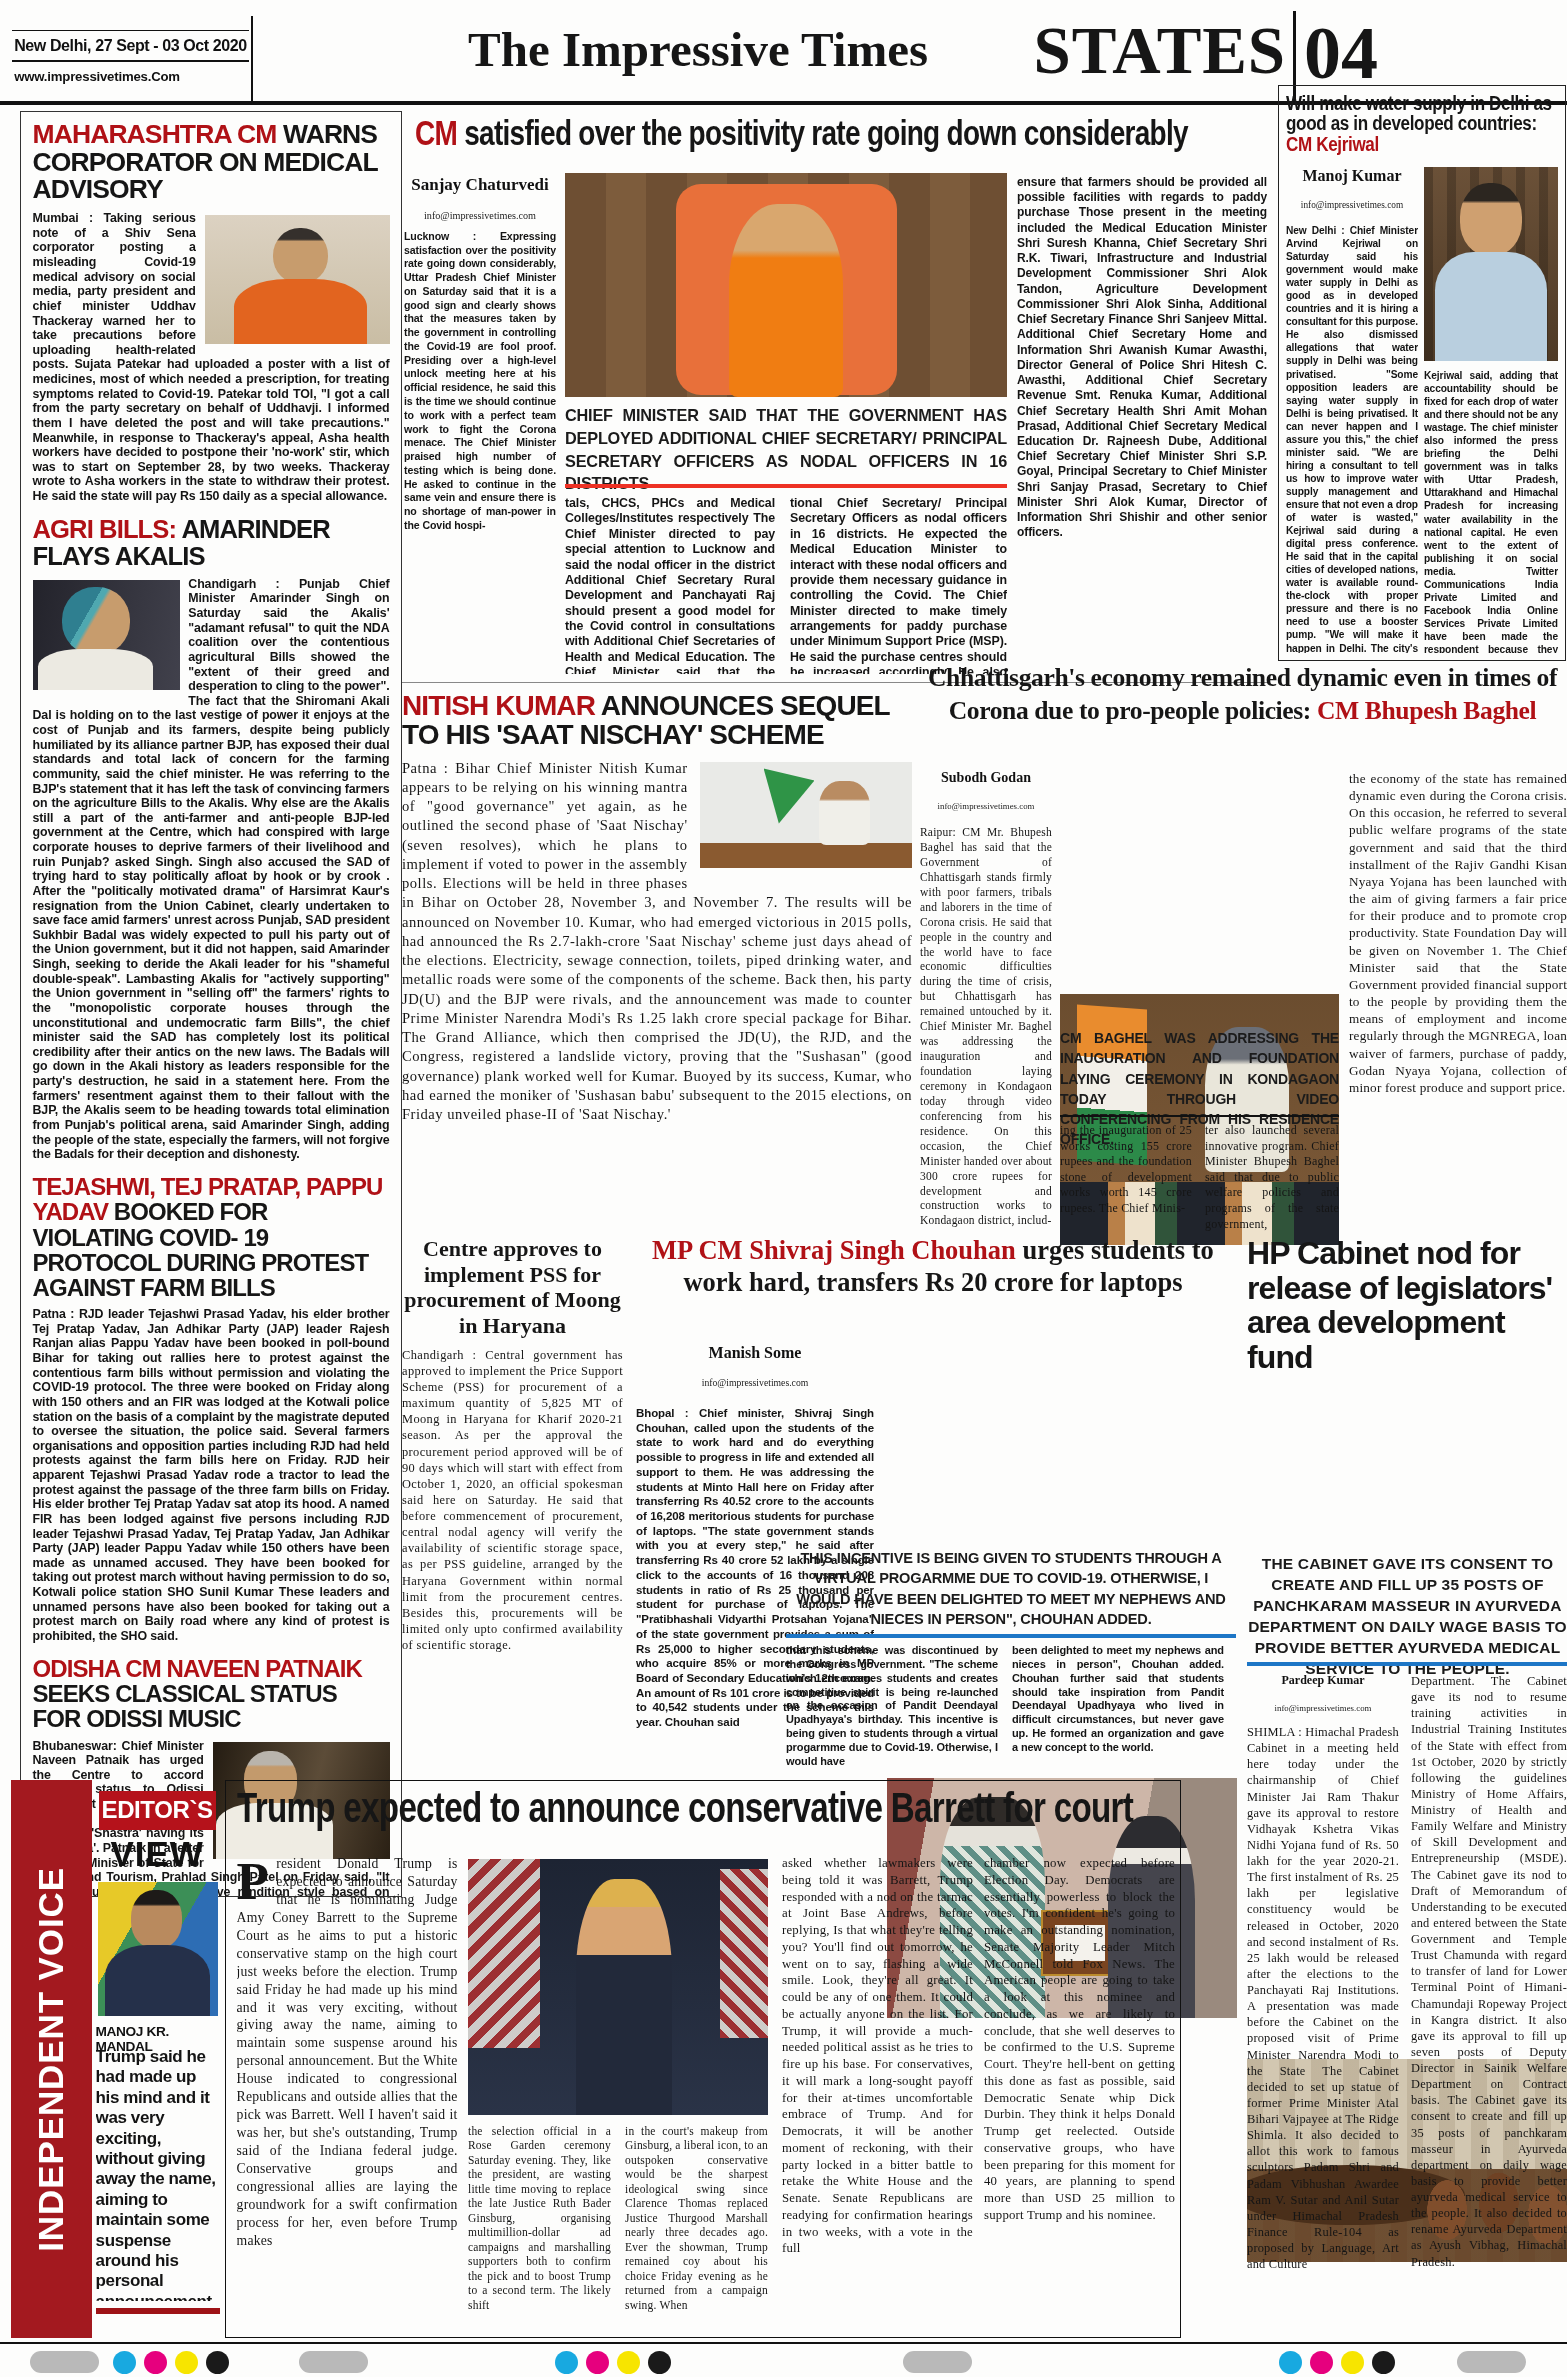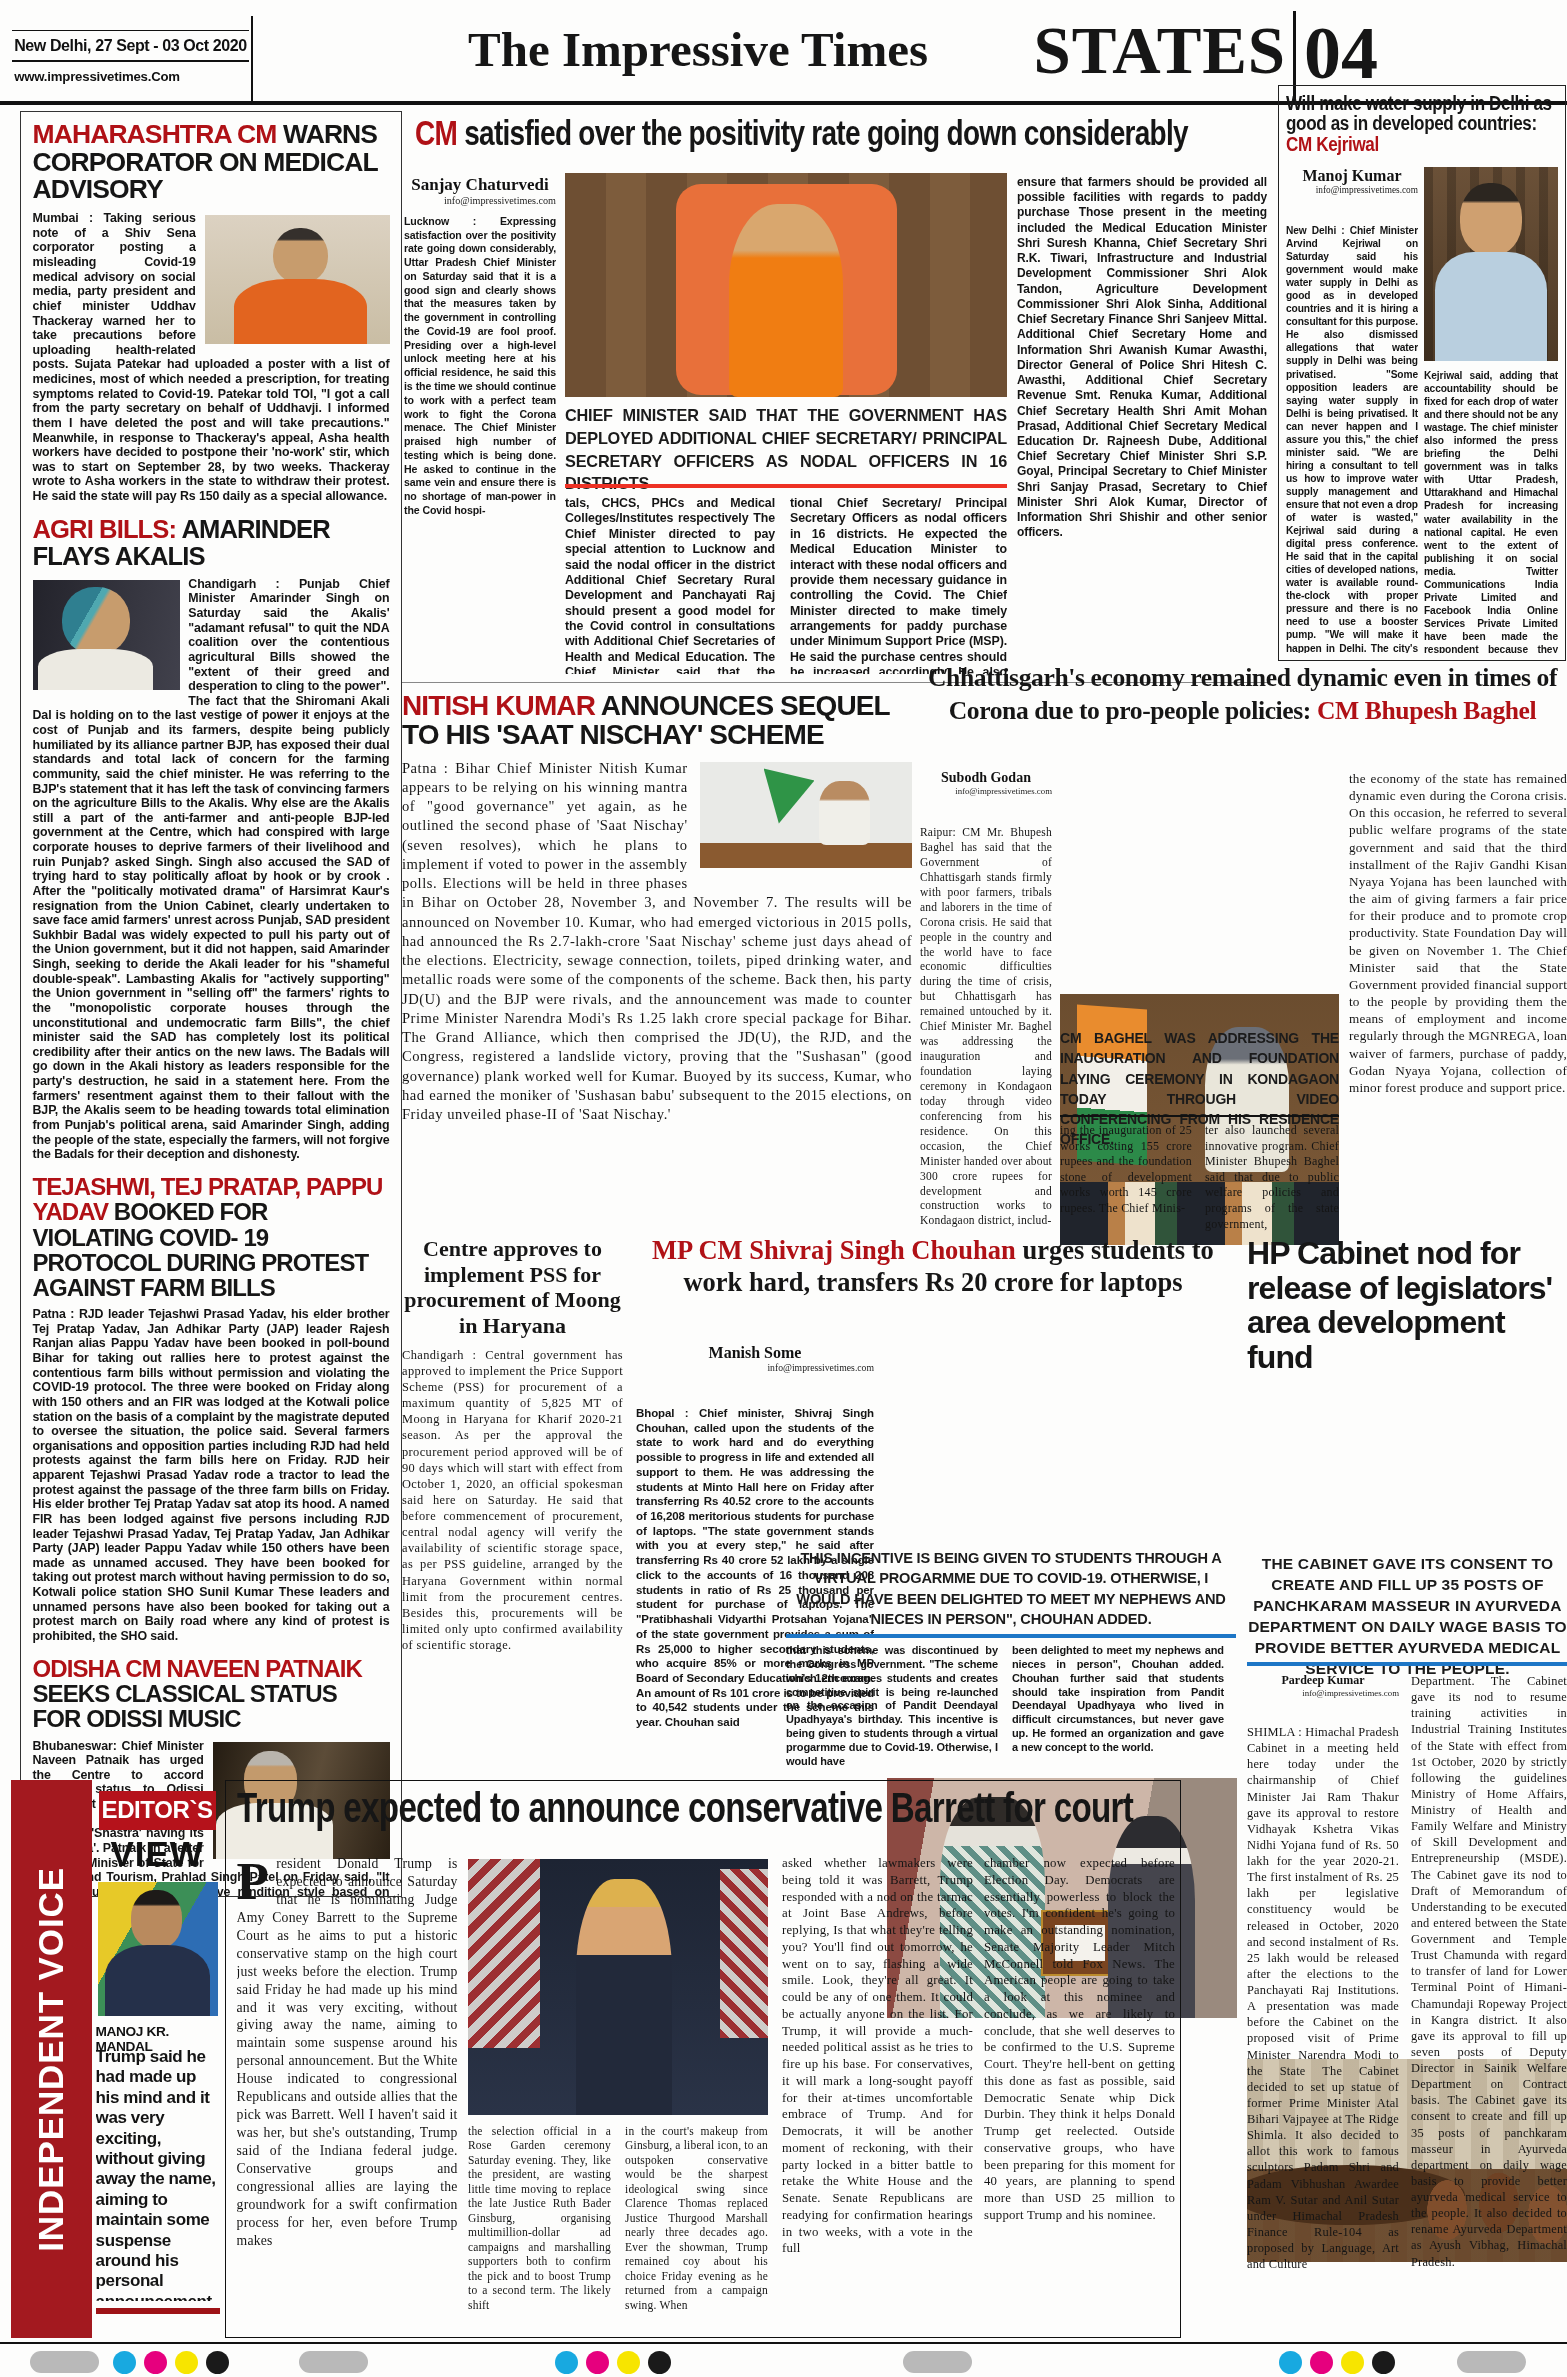--- a/index.html
+++ b/index.html
@@ -7,21 +7,21 @@
   .abs{position:absolute;}
   .jt{text-align:justify;}
   .ov{overflow:hidden;}
   .red{color:#b01116;}
   .hl{font-weight:bold;letter-spacing:-0.9px;line-height:1.05;color:#161616;}
   .hlserif{font-family:"Liberation Serif",serif;font-weight:bold;color:#161616;}
   .bodysans{font-weight:bold;line-height:1.22;letter-spacing:-0.1px;color:#141414;}
   .bodyserif{font-family:"Liberation Serif",serif;line-height:1.32;color:#151515;letter-spacing:0.2px;}
   .cap{font-weight:bold;letter-spacing:-0.2px;line-height:1.4;color:#1b1b1b;}
   .byl-name{font-family:"Liberation Serif",serif;font-weight:bold;text-align:center;color:#111;}
-  .byl-mail{font-family:"Liberation Serif",serif;text-align:right;color:#222;}
+  .byl-mail{font-family:"Liberation Serif",serif;text-align:center;color:#222;margin-top:15px;}
   .rule{background:#111;}
   .nowrapx{white-space:nowrap;display:inline-block;transform-origin:0 50%;}
   .dc{float:left;font-size:53px;line-height:0.8;font-weight:bold;padding:5.3px 7px 0 0;font-family:"Liberation Serif",serif;}
 
   
   .photo{position:relative;overflow:hidden;background:#999;}
   .photo i{position:absolute;display:block;}
 
   .p-uddhav{background:linear-gradient(#dcd2c2,#c9bda4);}
   .p-uddhav::before{content:"";position:absolute;left:37%;top:10%;width:30%;height:44%;border-radius:48%;

